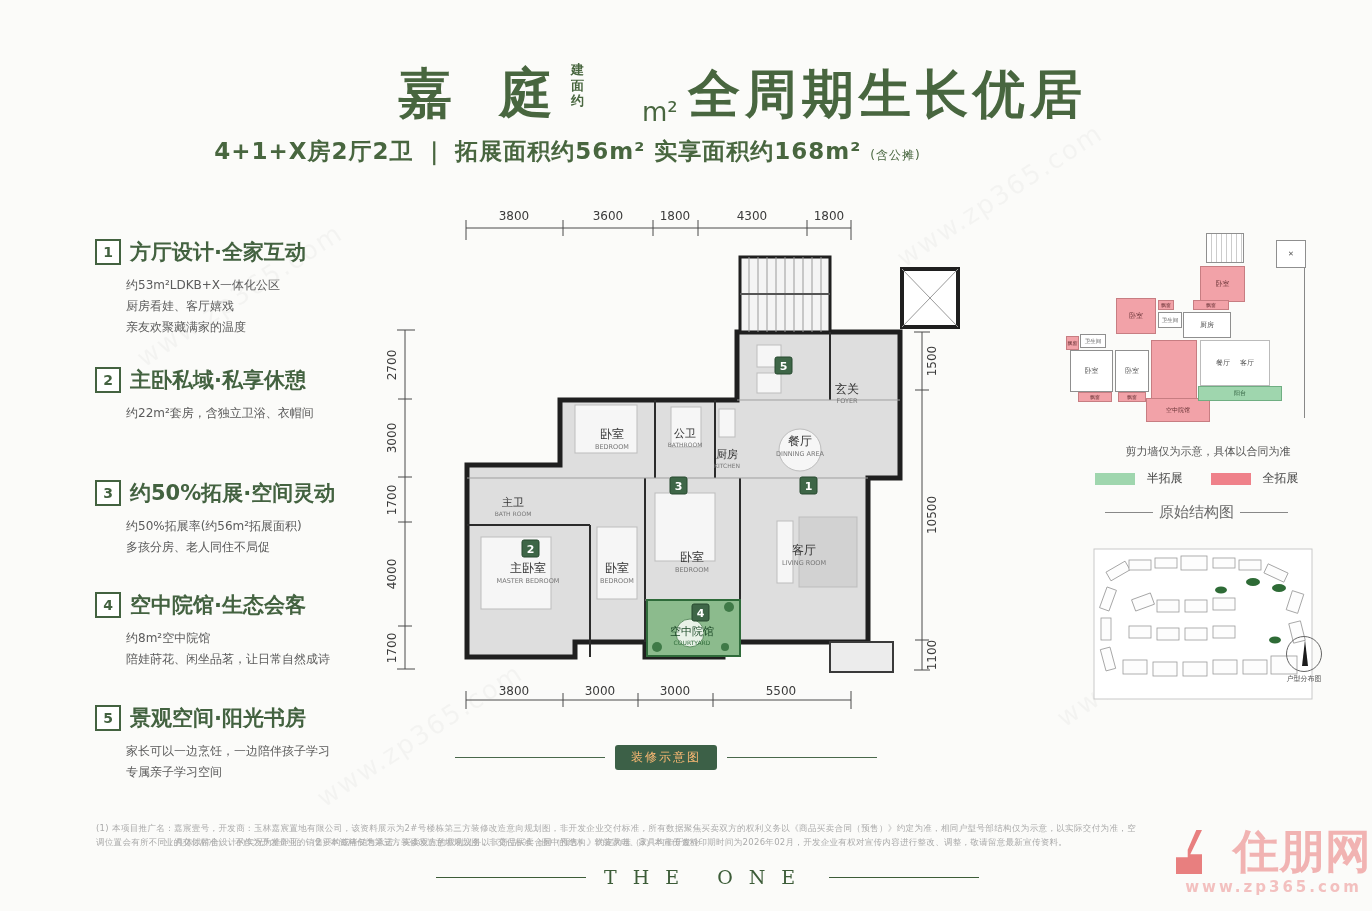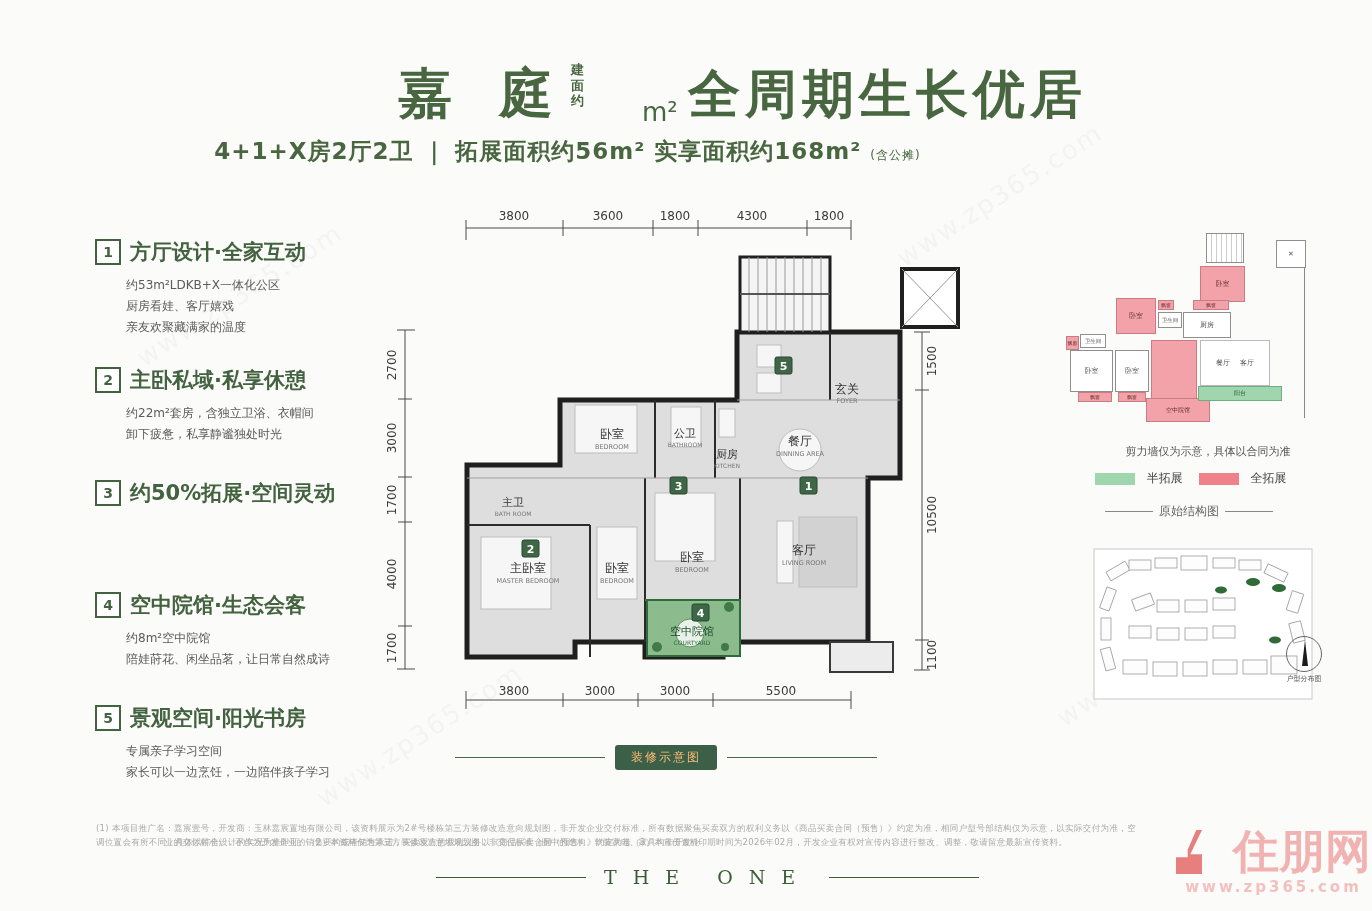--- a/index.html
+++ b/index.html
@@ -26,21 +26,21 @@
   .pill-row{display:flex;align-items:center;gap:10px;}
   .pill-line{height:1px;background:#49684b;width:150px;position:relative;}
   .pill{background:#3c6047;color:#fdba74;font-size:12px;padding:4px 16px;border-radius:3px;letter-spacing:2px;}
   
   .mini{position:absolute;font-size:7px;color:#555;}
   .mr{position:absolute;border:1px solid #8f8f8f;box-sizing:border-box;
       display:flex;align-items:center;justify-content:center;text-align:center;background:#fff;color:#555;}
   .pink{background:#f2a2a8;border-color:#c77d82;color:#6b3538;}
   .greenb{background:#9fd6ae;border-color:#6fae82;color:#2c5a3a;}
   .legend-swatch{width:40px;height:12px;display:inline-block;vertical-align:middle;}
-  .thin-cap{display:flex;align-items:center;gap:6px;color:#666;font-size:12px;}
+  .thin-cap{display:flex;align-items:center;gap:6px;color:#666;font-size:15px;}
   .thin-cap .l{height:1px;background:#888;width:48px;}
   
   .disc{color:#aaa;font-size:8.5px;line-height:1.6;letter-spacing:.3px;}
   .theone{display:flex;align-items:center;gap:18px;color:#3c5c38;}
   .theone .line{height:1px;background:#3c5c38;width:150px;}
   .theone .txt{font-family:"DejaVu Serif","Liberation Serif",serif;font-size:19px;letter-spacing:16px;}
   .zplogo{color:rgba(233,120,120,.55);font-weight:bold;}
   .wm{position:absolute;color:#999;opacity:.07;font-size:26px;transform:rotate(-33deg);letter-spacing:2px;}
 </style>
 </head>
@@ -77,47 +77,50 @@
       <div>亲友欢聚藏满家的温度</div>
     </div>
   </div>
   <div class="feature" style="top:366px;">
     <div class="f-head">
         <span class="f-num">2</span>
       <span>主卧私域·私享休憩</span>
       </div>
     <div class="f-body">
       <div>约22m²套房，含独立卫浴、衣帽间</div>
-      <div>卸下疲惫，私享静谧独处时光</div>
     </div>
   </div>
   <div class="feature" style="top:479px;">
     <div class="f-head">
         <span class="f-num">3</span>
       <span>约50%拓展·空间灵动</span>
       </div>
+    <div class="f-body">
+      <div>约50%拓展率(约56m²拓展面积)</div>
+      <div>多孩分房、老人同住不局促</div>
+    </div>
   </div>
   <div class="feature" style="top:591px;">
     <div class="f-head">
         <span class="f-num">4</span>
       <span>空中院馆·生态会客</span>
       </div>
     <div class="f-body">
       <div>约8m²空中院馆</div>
       <div>陪娃莳花、闲坐品茗，让日常自然成诗</div>
     </div>
   </div>
   <div class="feature" style="top:704px;">
     <div class="f-head">
         <span class="f-num">5</span>
       <span>景观空间·阳光书房</span>
       </div>
     <div class="f-body">
+      <div>家长可以一边烹饪，一边陪伴孩子学习</div>
       <div>专属亲子学习空间</div>
-      <div>家长可以一边烹饪，一边陪伴孩子学习</div>
     </div>
   </div>
 
   <svg class="abs" style="left:385px;top:195px;" width="620" height="540" viewBox="0 0 620 540">
 
     <path d="M82,270 L175,270 L175,205 L352,205 L352,137 L515,137 L515,283 L483,283 L483,447 L338,447 L338,462 L260,462 L260,447 L190,447 L190,462 L82,462 Z" fill="#dedede" stroke="#1f1f1f" stroke-width="5"></path>
 
     <g>
       <rect x="355" y="62" width="90" height="75" fill="#f4f4f4" stroke="#1f1f1f" stroke-width="3"></rect>
       <path d="M364,62 V137 M373,62 V137 M382,62 V137 M391,62 V137 M400,62 V137 M409,62 V137 M418,62 V137 M427,62 V137 M436,62 V137" stroke="#9a9a9a" stroke-width="1"></path>
@@ -297,21 +300,21 @@
       <span>客厅</span>
     </div>
     <div class="mr greenb" style="left:140px;top:158px;width:84px;height:15px;font-size:6px;">阳台</div>
     <div class="abs" style="left:246px;top:40px;width:1px;height:150px;background:#888;"></div>
   </div>
 
   <div class="abs" style="left:1058px;top:444px;width:300px;text-align:center;font-size:11px;color:#555;">剪力墙仅为示意，具体以合同为准</div>
 
   <div class="abs" style="left:1095px;top:470px;font-size:12px;color:#444;">
     <span class="legend-swatch" style="background:#9fd6ae;"></span>
-    <span style="margin:0 12px 0 8px;vertical-align:middle;">半拓展</span>
+    <span style="margin:0 24px 0 8px;vertical-align:middle;">半拓展</span>
     <span class="legend-swatch" style="background:#ef818a;"></span>
     <span style="margin-left:8px;vertical-align:middle;">全拓展</span>
   </div>
 
   <div class="abs thin-cap" style="left:1105px;top:503px;">
     <div class="l"></div>
     <span>原始结构图</span>
     <div class="l"></div>
   </div>
 

